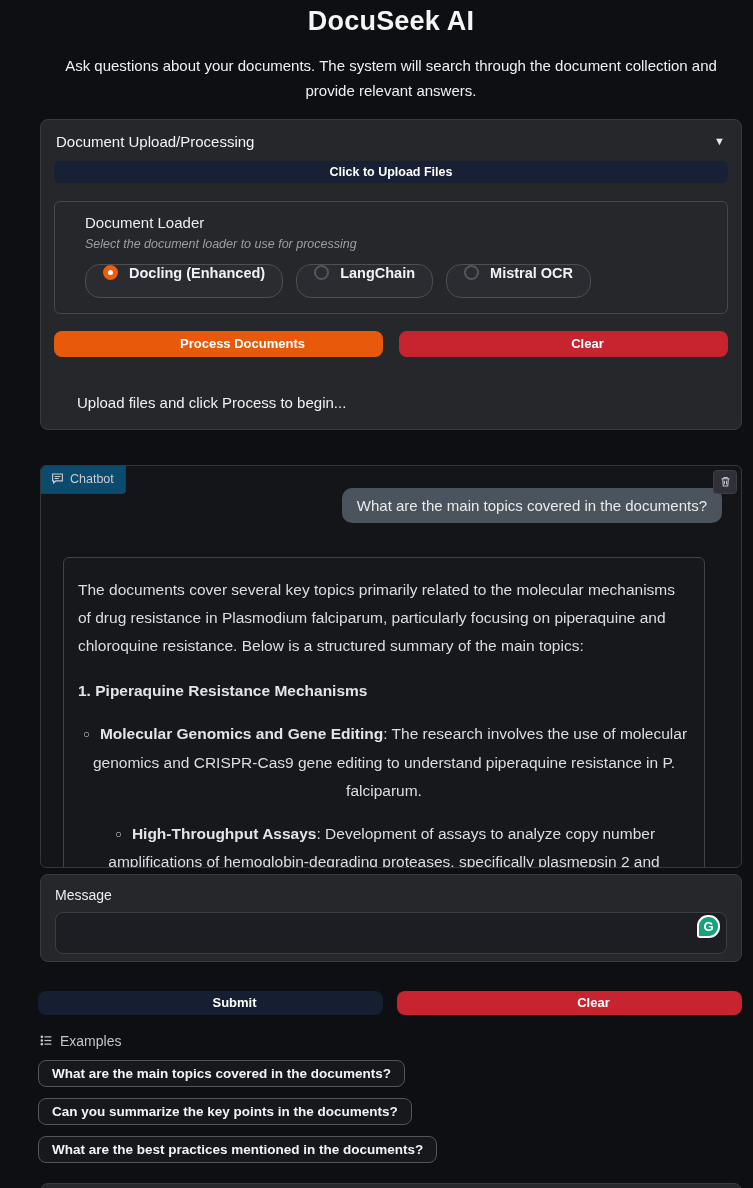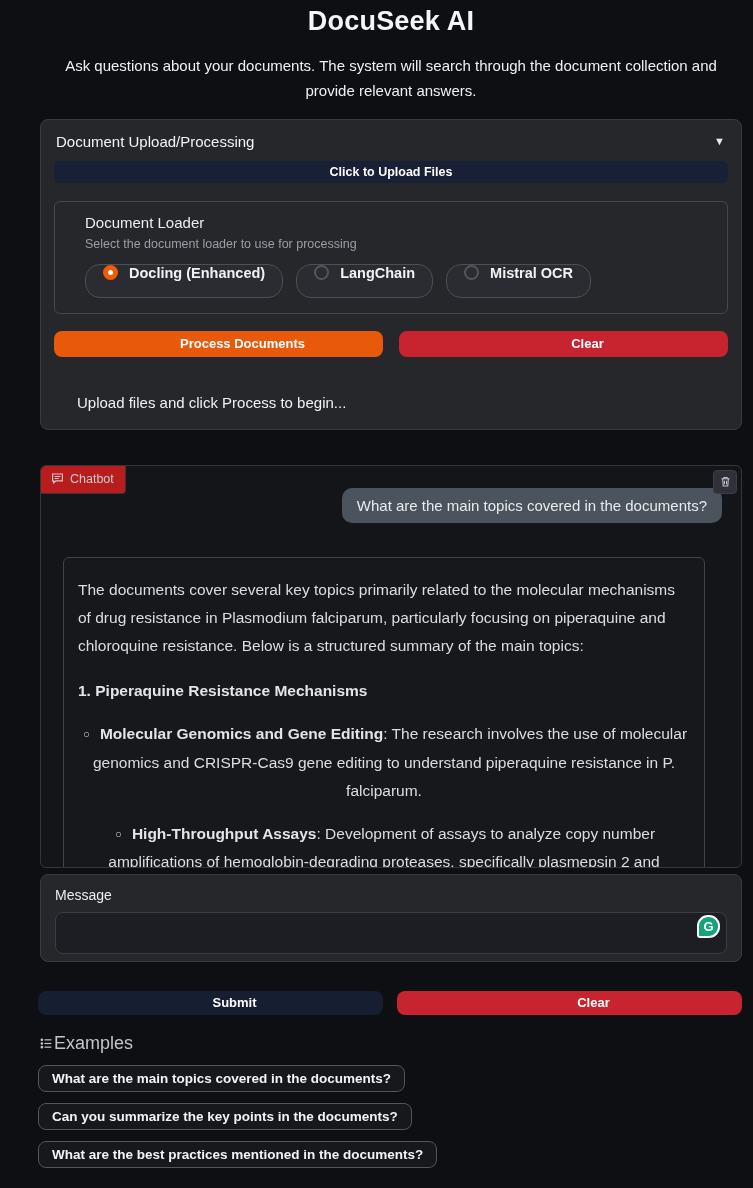--- a/index.html
+++ b/index.html
@@ -37,21 +37,21 @@
     background: #182036; border: none; border-radius: 6px;
     color: #ffffff; font-size: 12.5px; font-weight: 600; cursor: pointer;
     font-family: inherit;
   }
 
   .loader-box {
     margin-top: 18px; border: 1px solid #46474d; border-radius: 6px;
     padding: 12px 30px 15px;
   }
   .loader-label { font-size: 15px; color: #eceded; }
-  .loader-info { font-size: 12.5px; color: #9a9ea6; margin-top: 6px; }
+  .loader-info { font-size: 12.5px; color: #9a9ea6; margin-top: 6px; font-style: italic; }
   .radio-row { display: flex; gap: 13px; margin-top: 13px; }
   .radio-chip {
     display: inline-flex; align-items: flex-start; gap: 11px;
     height: 34px; padding: 0 17px; background: #2b2c31;
     border: 1px solid #4e4f56; border-radius: 15px; cursor: pointer;
     font-size: 14.5px; font-weight: 600; color: #f0f1f3;
   }
   .radio-circle {
     width: 15px; height: 15px; border-radius: 50%;
     border: 2px solid #55565c; background: transparent;
@@ -77,21 +77,21 @@
   .chat-panel {
     margin-top: 35px; height: 403px; position: relative;
     background: #141519; border: 1px solid #35363c; border-radius: 6px;
     overflow: hidden;
   }
   .chat-label {
     position: absolute; top: 0; left: 0;
     display: flex; align-items: center; gap: 6px;
     padding: 6px 11px 7px 10px;
     border-right: 1px solid #35363c; border-bottom: 1px solid #35363c;
-    font-size: 12.5px; color: #caccd0; background: #b91c1c;
+    font-size: 12.5px; color: #caccd0; background: #0c4a6e;
     border-bottom-right-radius: 4px;
   }
   .chat-label svg { display: block; }
   .trash-btn {
     position: absolute; top: 4px; right: 4px; width: 24px; height: 24px;
     background: #303138; border: 1px solid #3d3e45; border-radius: 4px;
     display: flex; align-items: center; justify-content: center; cursor: pointer;
   }
   .user-bubble {
     margin: 22px 19px 0 auto; width: fit-content; max-width: 500px;
@@ -131,22 +131,22 @@
     color: #ffffff; font-size: 13px; font-weight: 700; cursor: pointer;
   }
 
   
   .submit-row { display: flex; gap: 14px; margin-top: 17px; margin-left: -2px; }
   .btn-sm { height: 24px; font-size: 13px; margin-top: 12px; }
   .btn-navy { background: #161e31; }
 
   
   .examples-label {
-    display: flex; align-items: center; gap: 1px;
-    margin-top: 18px; font-size: 18px; color: #c3c4c9;
+    display: flex; align-items: center; gap: 7px;
+    margin-top: 18px; font-size: 14px; color: #c3c4c9;
   }
   .example-chips { display: flex; flex-wrap: wrap; gap: 11px 8px; margin-top: 11px; margin-left: -2px; }
   .chip {
     height: 27px; line-height: 25px; padding: 0 13px;
     background: #17181c; border: 1px solid #54555b; border-radius: 8px;
     font-size: 13.5px; font-weight: 600; color: #f2f3f5; cursor: pointer;
     white-space: nowrap;
   }
 
   

